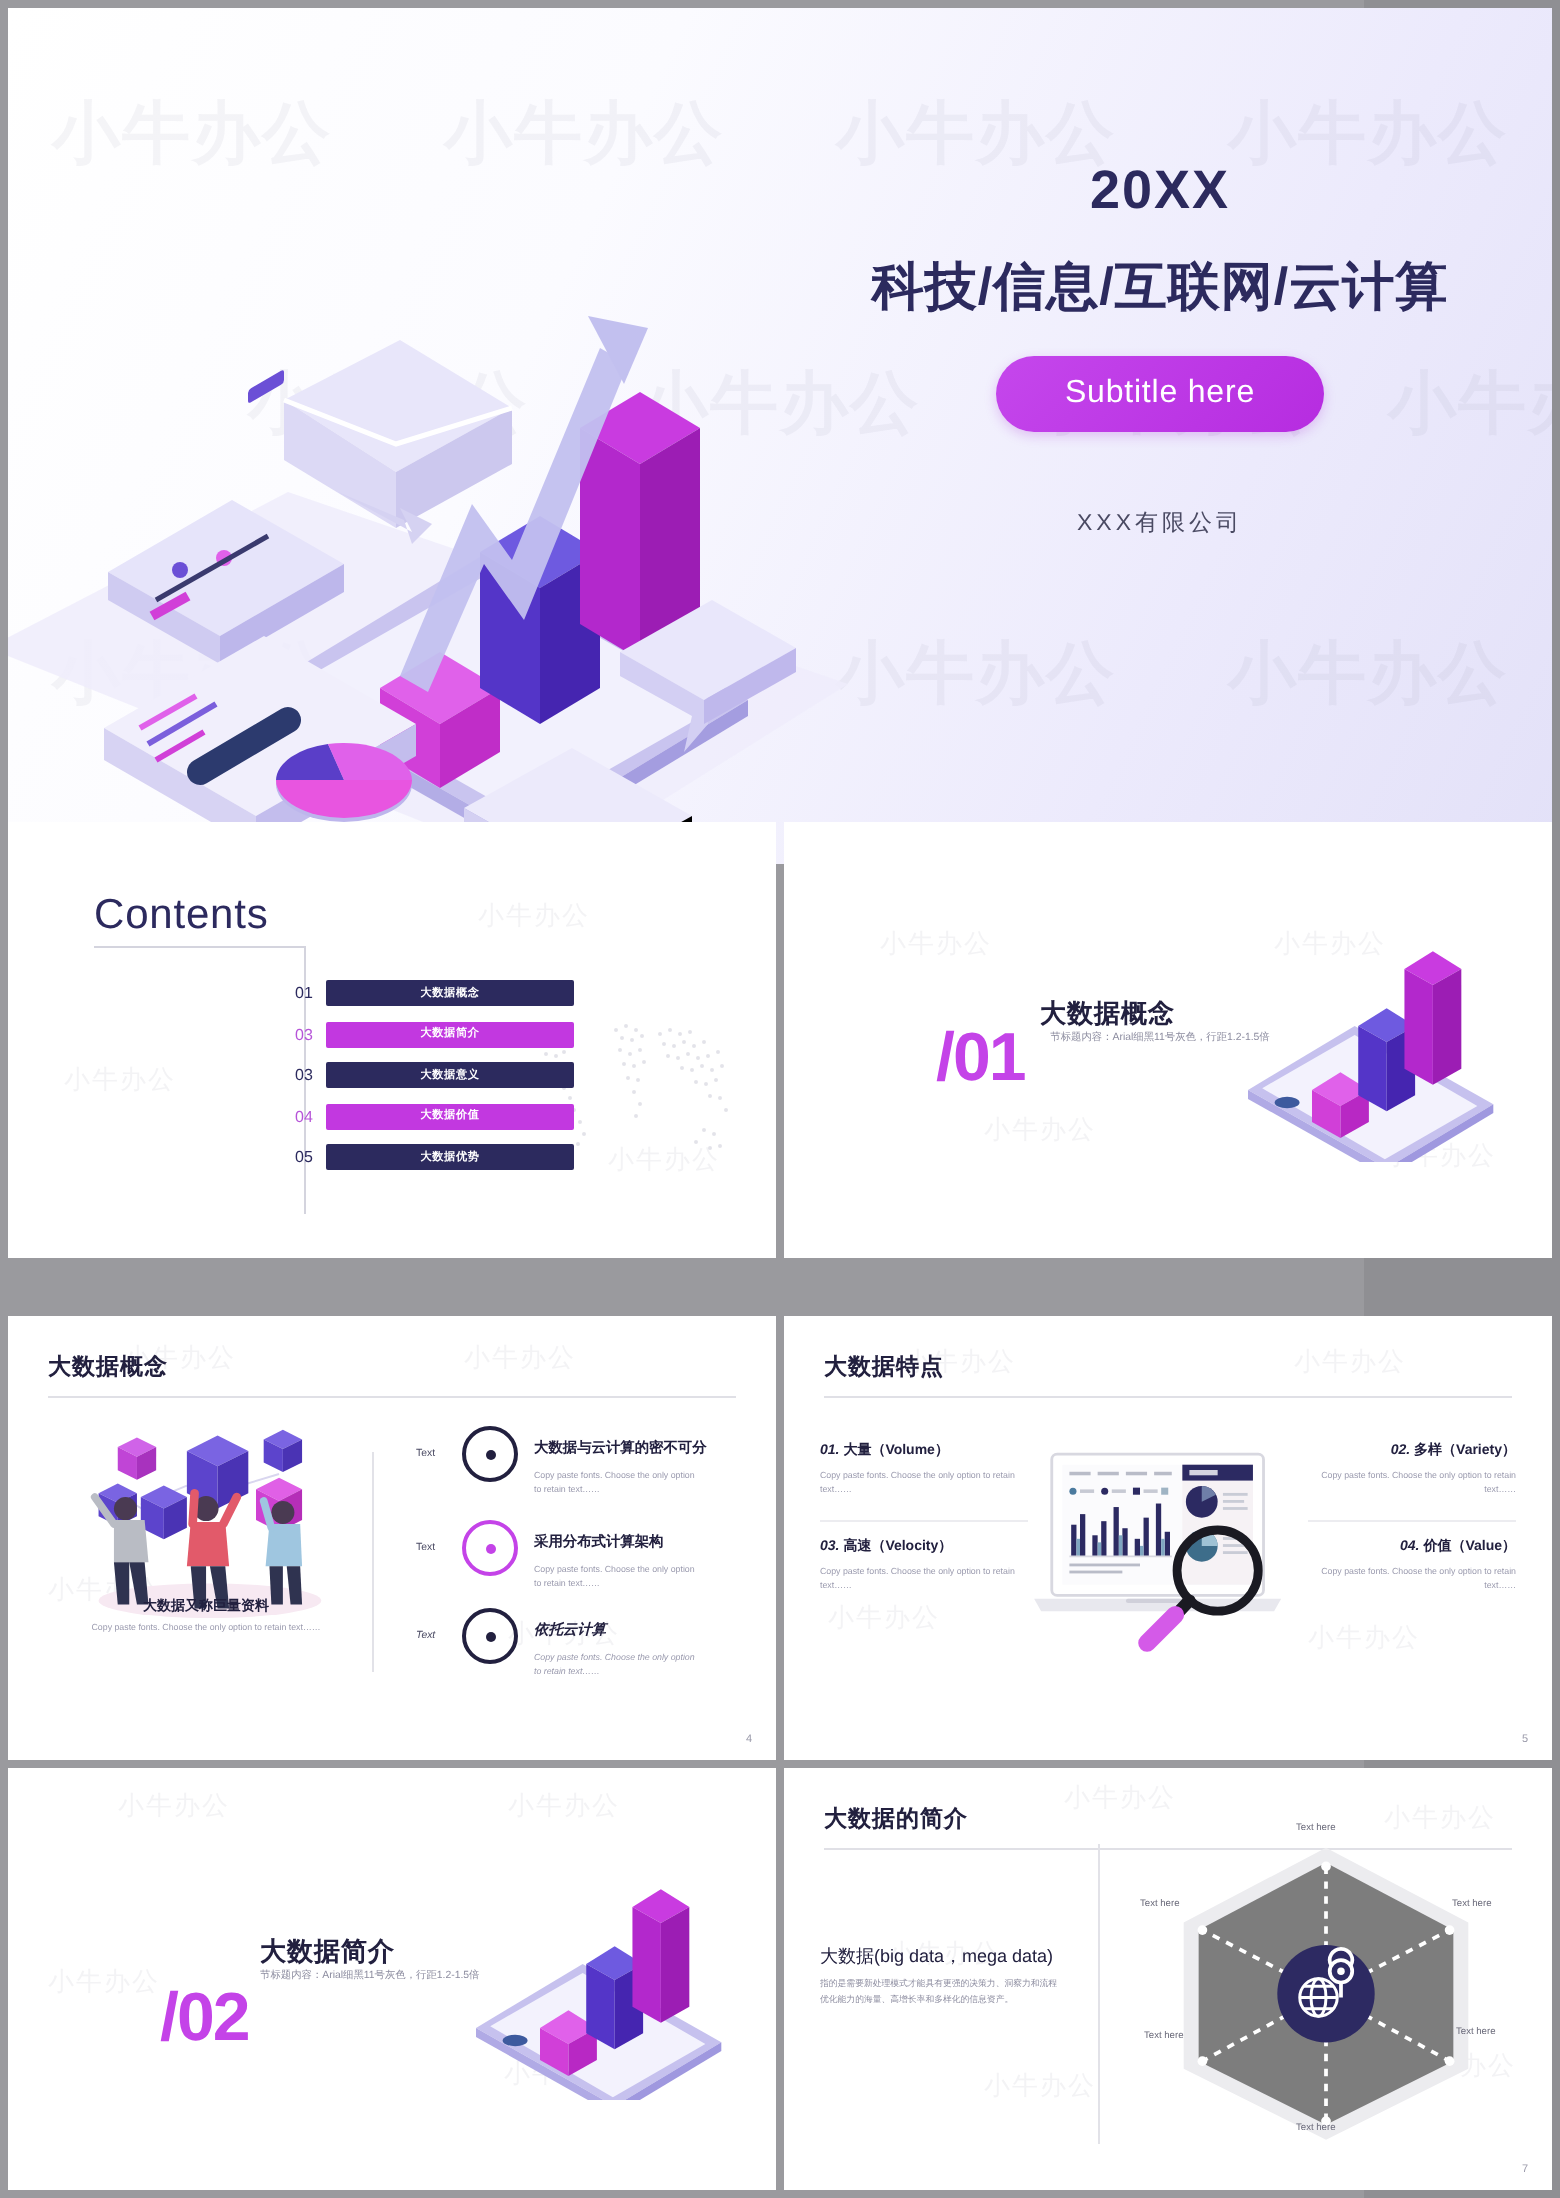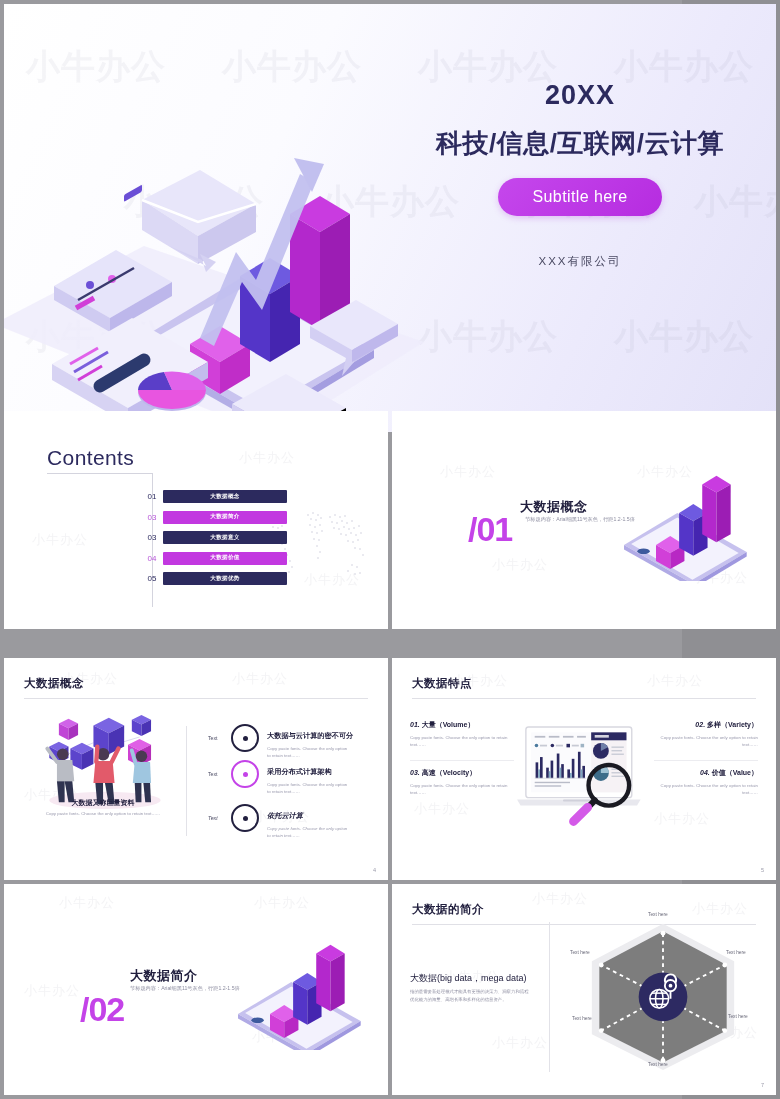--- a/index.html
+++ b/index.html
@@ -388,21 +388,21 @@
           <path d="M116 78 L123 78 L124 98 L118 98 Z" fill="#2f3350"></path>
           <path d="M108 58 L104 44" stroke="#9fc6e0" stroke-width="4" stroke-linecap="round"></path>
         </g>
       </svg>
 
       <div class="s4-cap">大数据又称巨量资料</div>
       <div class="s4-capd">Copy paste fonts. Choose the only option to retain text……</div>
 
       <div class="s4-vline"></div>
 
-      <div class="s4-row" style="left:204px;top:66px;">
+      <div class="s4-row" style="left:204px;top:55px;">
         <span class="s4-txt">Text</span>
         <span class="ring">
             <i></i>
           </span>
         <span>
           <span class="s4-h">大数据与云计算的密不可分</span>
           <div class="s4-p">Copy paste fonts. Choose the only option to retain text……</div>
         </span>
       </div>
       <div class="s4-row" style="left:204px;top:102px;">

